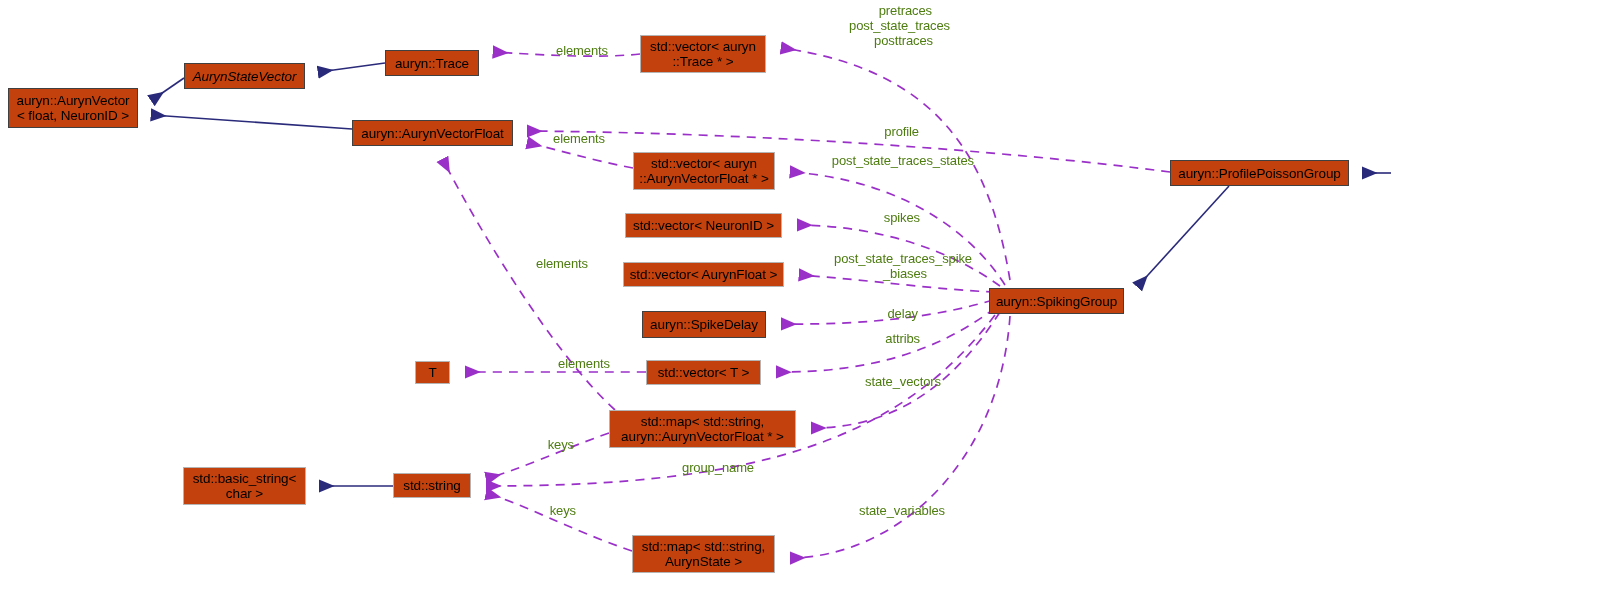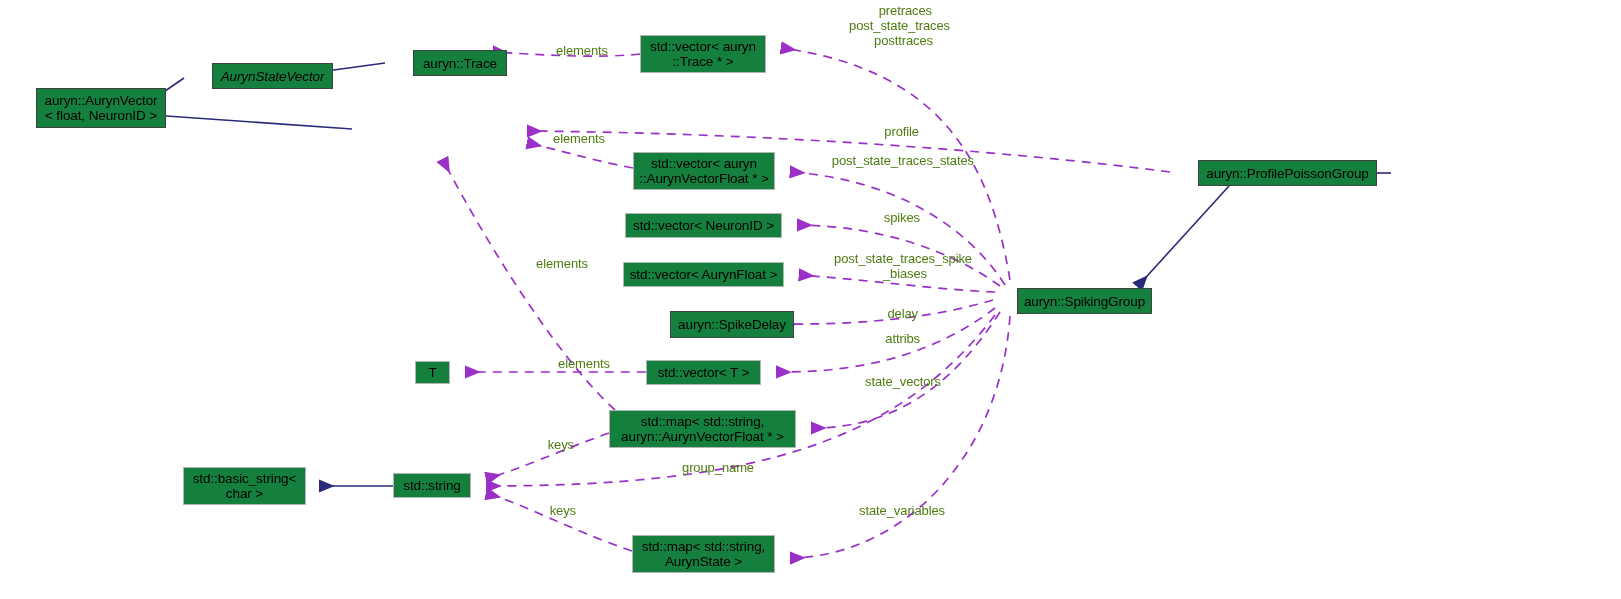--- a/index.html
+++ b/index.html
@@ -26,29 +26,28 @@
   .node {
     position: absolute;
     box-sizing: border-box;
     display: flex;
     align-items: center;
     justify-content: center;
     text-align: center;
     font-size: 13.5px;
     line-height: 15px;
     color: #000000;
-    background: #15803d;
+    background: #c2410c;
     border: 1px solid #b4b4b4;
     white-space: pre;
     letter-spacing: -0.1px;
     z-index: 3;
   }
   .node.strong {
     border: 1.6px solid #404040;
-    margin-left: 28px;
   }
   .node.current {
     background: #bfbfbf;
     border: 1.6px solid #404040;
   }
   .edge-label {
     position: absolute;
     font-size: 13px;
     line-height: 15px;
     color: #4d7c0f;
@@ -125,20 +124,21 @@
     </g>
   </svg>
 
   <div class="node strong" style="left:8px; top:88px; width:130px; height:40px;">auryn::AurynVector
 &lt; float, NeuronID &gt;</div>
 
   <div class="node strong" style="left:184px; top:63px; width:121px; height:26px;font-style:italic;">AurynStateVector</div>
 
   <div class="node strong" style="left:385px; top:50px; width:94px; height:26px;">auryn::Trace</div>
 
+  <div class="node strong" style="left:352px; top:120px; width:161px; height:26px;">auryn::AurynVectorFloat</div>
 
   <div class="node" style="left:640px; top:35px; width:126px; height:38px;">std::vector&lt; auryn
 ::Trace * &gt;</div>
 
   <div class="node" style="left:633px; top:152px; width:142px; height:38px;">std::vector&lt; auryn
 ::AurynVectorFloat * &gt;</div>
 
   <div class="node" style="left:625px; top:213px; width:157px; height:25px;">std::vector&lt; NeuronID &gt;</div>
 
   <div class="node" style="left:623px; top:262px; width:161px; height:25px;">std::vector&lt; AurynFloat &gt;</div>

